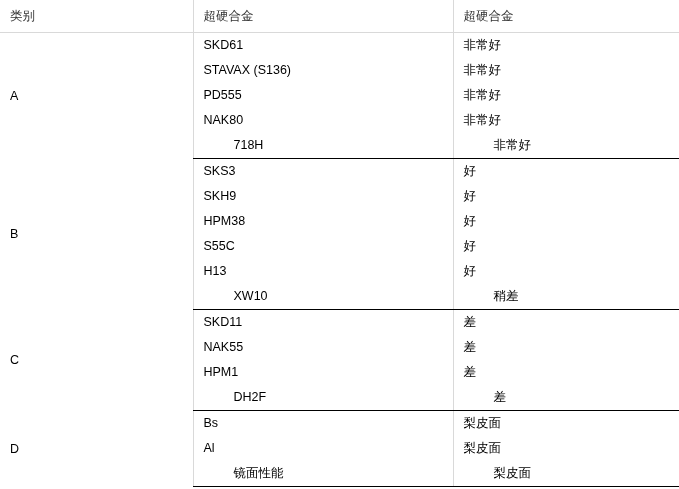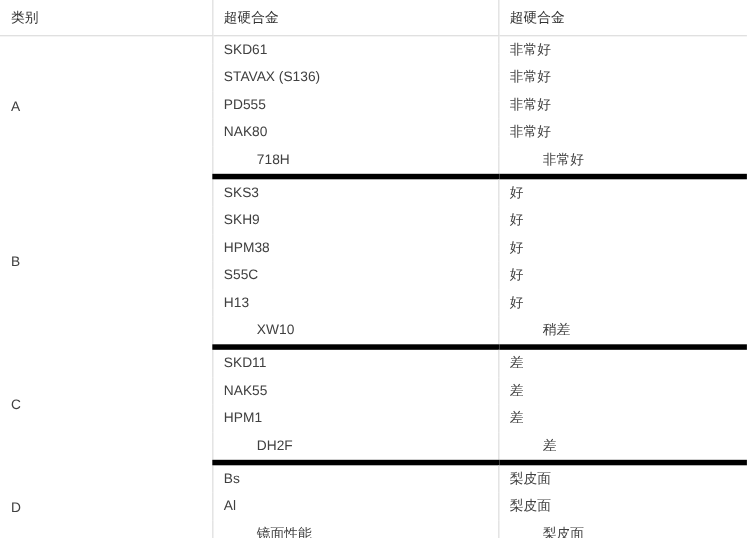--- a/index.html
+++ b/index.html
@@ -29,21 +29,21 @@
   table.matrix col.c-cat { width: 193px; }
   table.matrix col.c-name { width: 260px; }
   table.matrix col.c-perf { width: 226px; }
 
   table.matrix th,
   table.matrix td {
     padding: 0 0 0 10px;
     text-align: left;
     font-weight: normal;
     vertical-align: middle;
-    color: #404040;
+    color: #000000;
     border: 0;
     white-space: nowrap;
   }
   
   tr.head-row th {
     height: 32px;
     border-bottom: 1px solid #d9d9d9;
     font-size: 12.5px;
     color: #333333;
   }
@@ -53,21 +53,21 @@
   table.matrix th.col-perf,
   table.matrix td.col-perf {
     border-left: 1px solid #d9d9d9;
   }
   
   tr.data-row td {
     height: 25px;
   }
   
   tr.group-end td {
-    border-bottom: 5px solid #000000;
+    border-bottom: 1px solid #000000;
     padding-left: 40px;
   }
   td.col-cat {
     border-left: 0;
   }
   .cat-label {
     display: block;
   }
   .txt {
     display: block;

